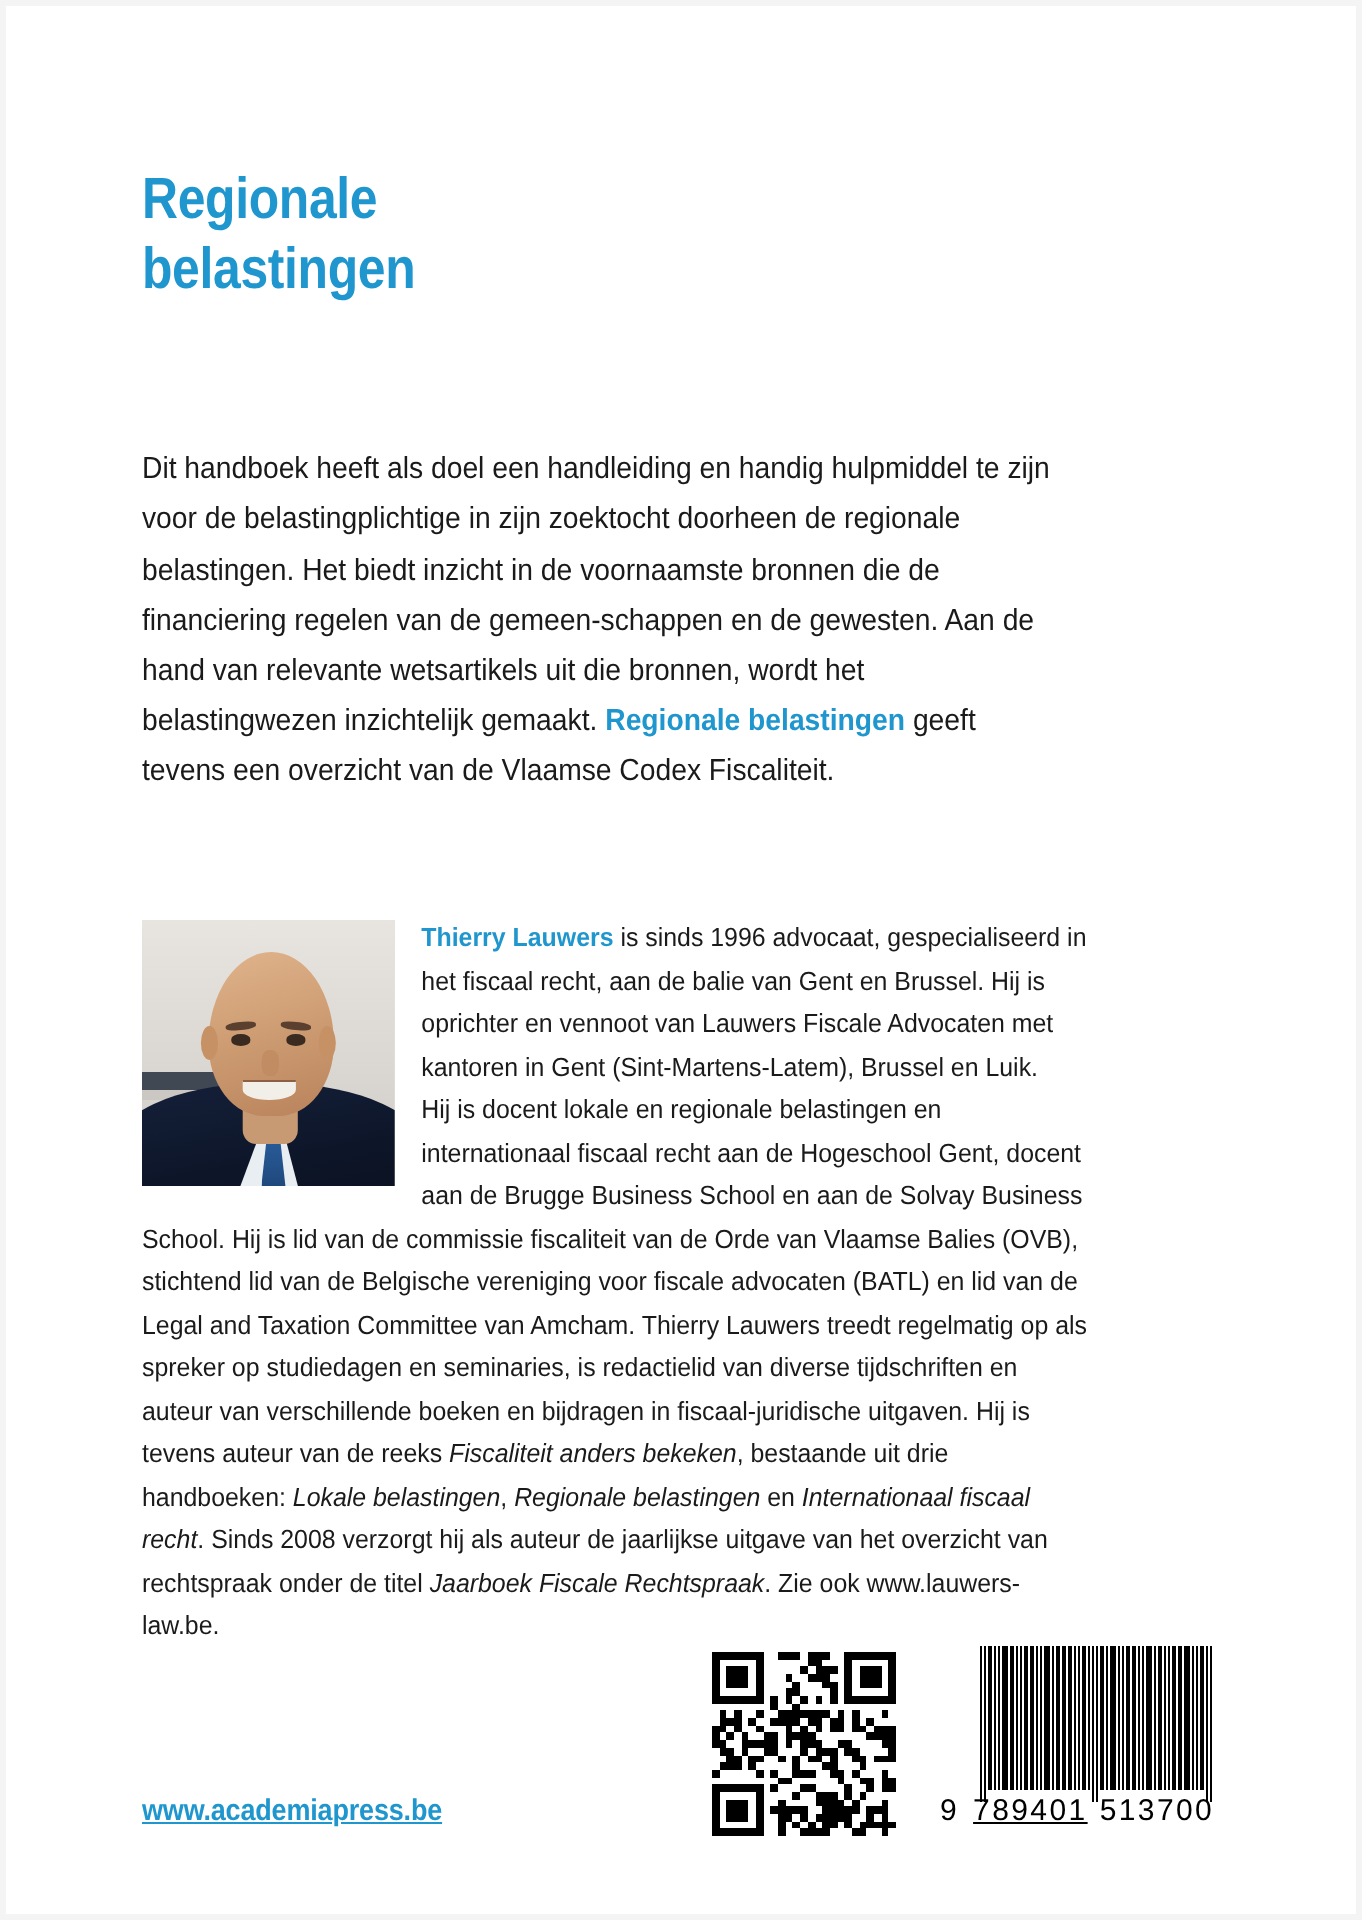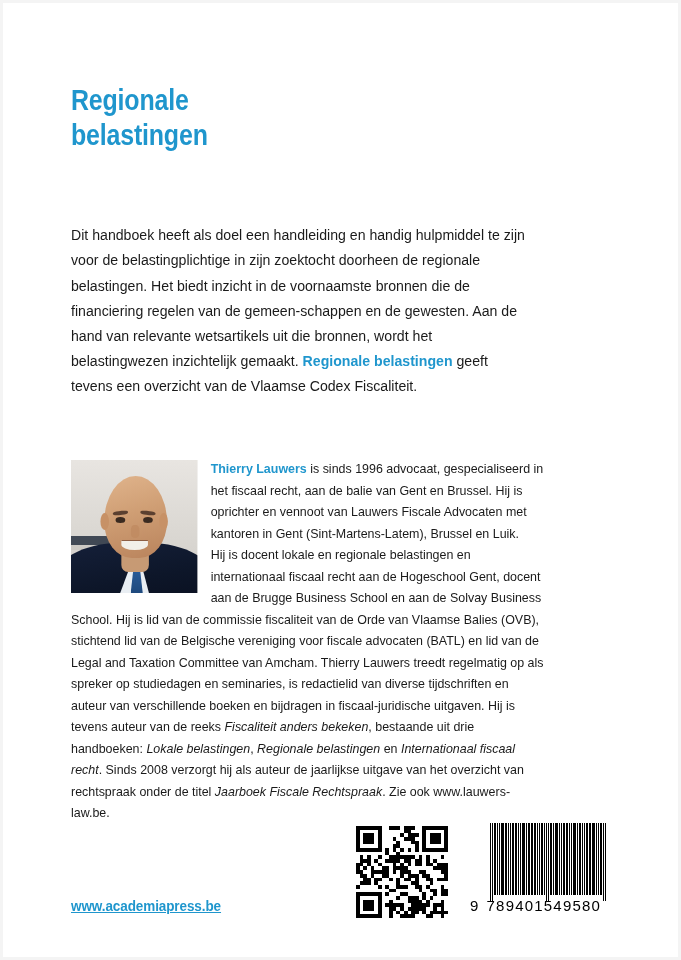--- a/index.html
+++ b/index.html
@@ -247,21 +247,21 @@
     left: -20px;
     top: 74px;
     width: 142px;
     font-size: 15px;
     letter-spacing: 1.2px;
     color: #000;
     font-family: "Liberation Sans", sans-serif;
     white-space: nowrap;
   }
   .isbn-digits .lead { margin-right: 7px; }
-  .isbn-digits .grp { margin-right: 0; }
+  .isbn-digits .grp { margin-right: 6px; text-decoration: underline; }
 </style>
 </head>
 <body>
 
 <div class="page">
 
   <div class="page-edge-top"></div>
   <div class="page-edge-bottom"></div>
   <div class="page-edge-left"></div>
   <div class="page-edge-right"></div>
@@ -974,17 +974,17 @@
         <b style="width: 2px;"></b>
         <b style="width: 2px;"></b>
         <b style="width: 3px;"></b>
         <b style="width: 1px;"></b>
         <b style="width: 1px;"></b>
         <b style="width: 2px;"></b>
         <b class="tall" style="width: 1px;"></b>
         <b class="tall" style="width: 1px;"></b>
       </div>
     <div class="isbn-digits">
-      <span class="lead">9</span><span class="grp">789401</span><span>549580</span>
+      <span class="lead">9</span><span class="grp">789401</span><span>513700</span>
     </div>
   </div>
 
 </div>
 
 </body></html>

